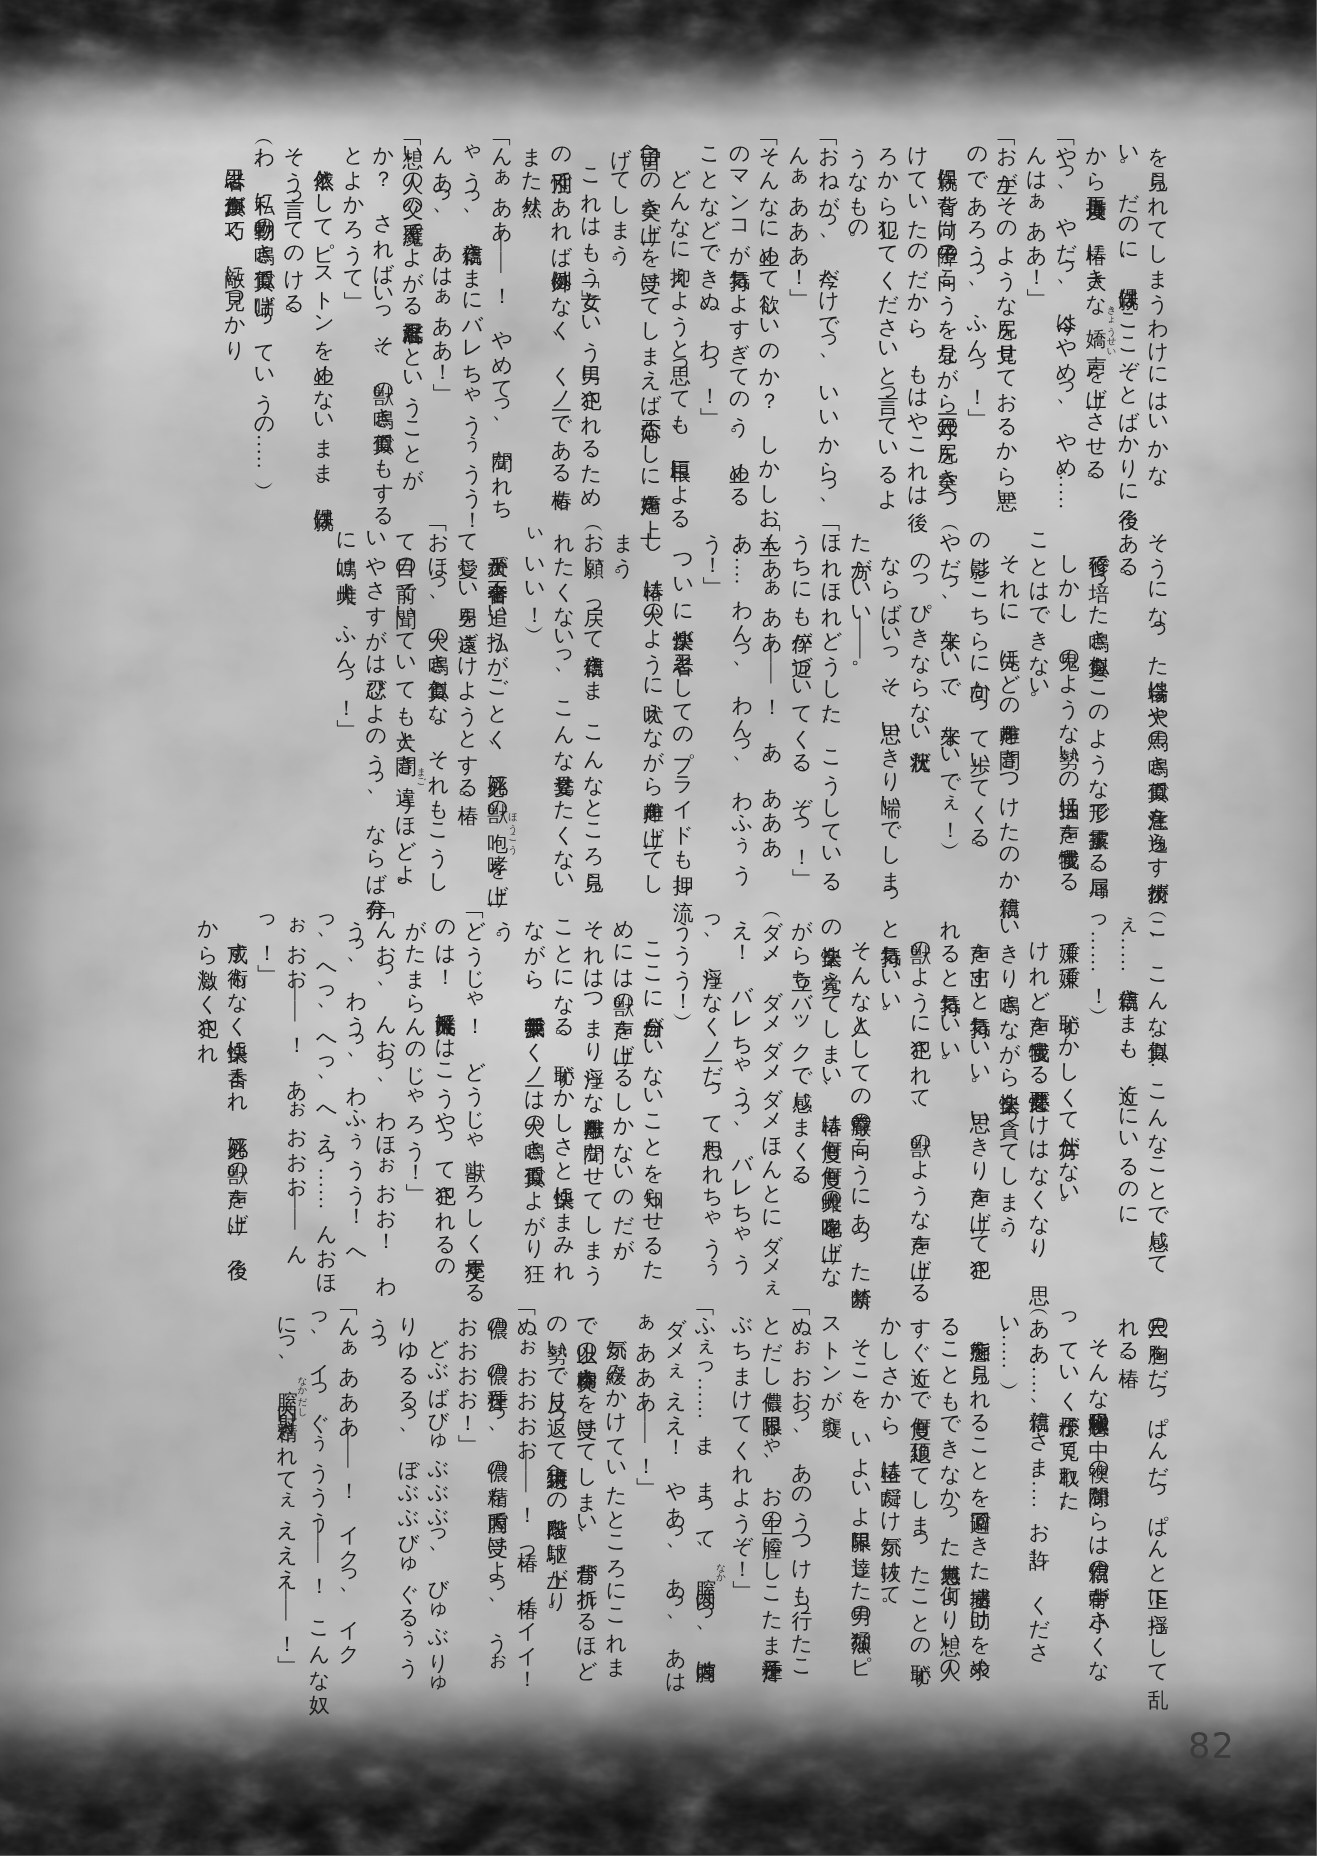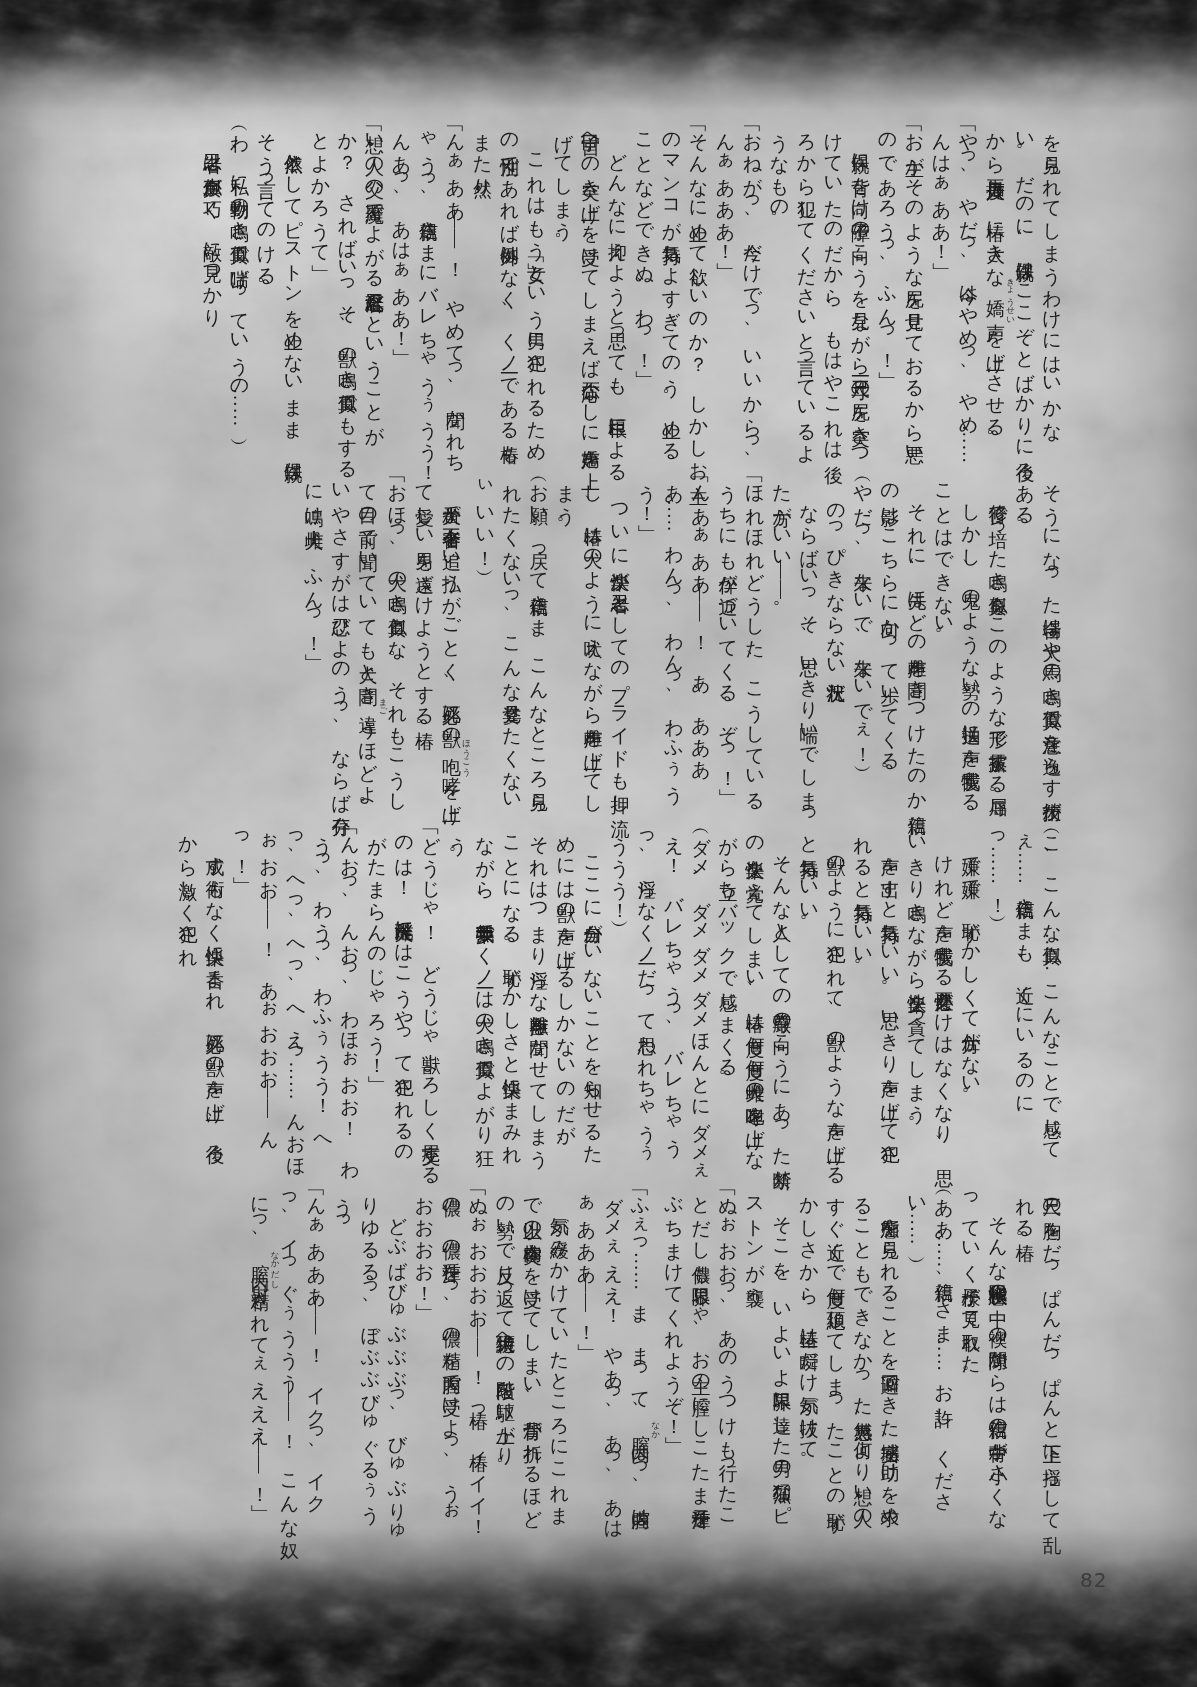--- a/index.html
+++ b/index.html
@@ -54,21 +54,21 @@
   .band p { margin:0; padding:0; }
   ruby rt {
     font-size:8.5px;
     letter-spacing:0;
     color:#2a2a2a;
   }
   .page-number {
     position:absolute;
     left:1080px; top:1568px; z-index:4;
     font-family:"DejaVu Sans","Liberation Sans",sans-serif;
-    font-size:20px; letter-spacing:1px;
+    font-size:32px; letter-spacing:1px;
     color:#3c3c3c;
   }
 </style>
 </head>
 <body>
 
 <div class="page">
 
   <svg class="noise" xmlns="http://www.w3.org/2000/svg">
     <filter id="grain">

